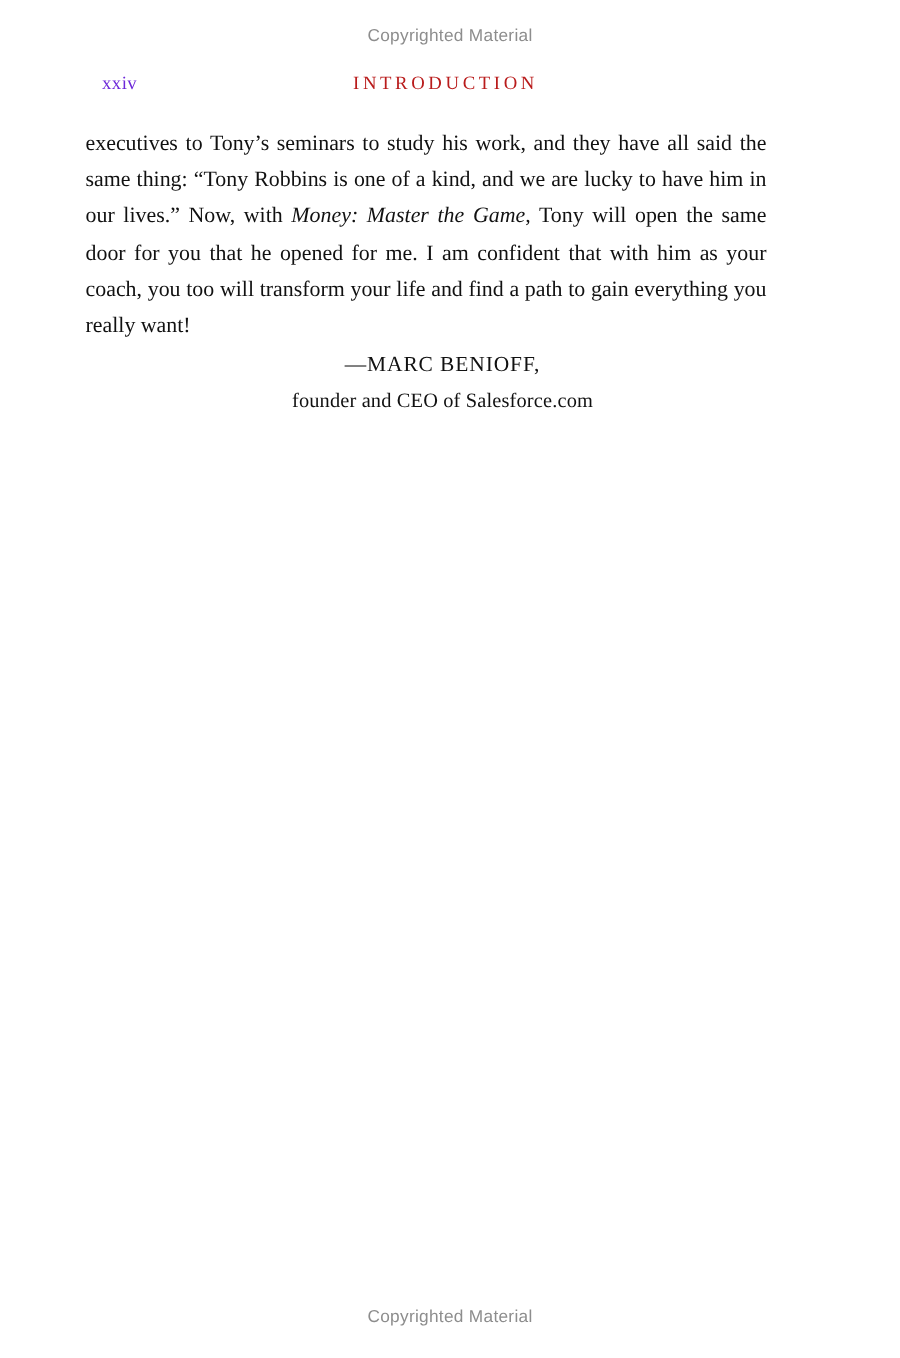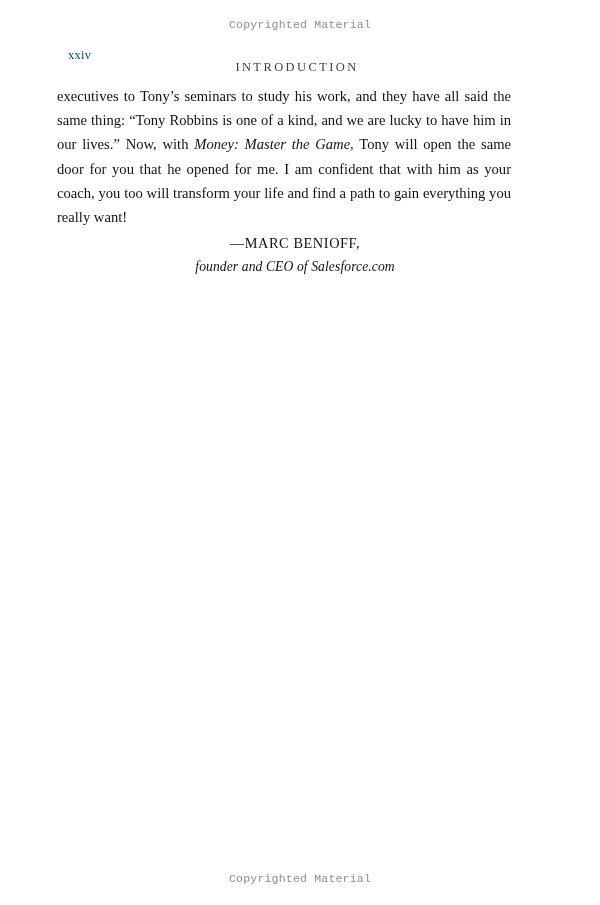--- a/index.html
+++ b/index.html
@@ -17,21 +17,21 @@
   }
   .page {
     position: absolute;
     inset: 0;
   }
   .watermark {
     position: absolute;
     left: 0;
     right: 0;
     text-align: center;
-    font-family: Liberation Mono, monospace;
+    font-family: Liberation Sans, sans-serif;
     font-size: 11.5px;
     color: #8d8d8d;
     letter-spacing: 0.2px;
   }
   .watermark-top { top: 18px; }
   .watermark-bottom { top: 872px; }
 
   .running-head {
     position: absolute;
     top: 48px;
@@ -39,31 +39,31 @@
     right: 68px;
     height: 18px;
   }
   .folio {
     position: absolute;
     left: 0;
     top: 0;
     font-size: 12.5px;
     font-family: "Liberation Serif", serif;
     letter-spacing: 0.3px;
-    color: #0c4a6e;
+    color: #6d28d9;
   }
   .head-title {
     position: absolute;
     left: 0;
     right: 0;
-    top: 12px;
+    top: 0;
     text-align: center;
     font-size: 12.5px;
     letter-spacing: 2.4px;
-    color: #404040;
+    color: #b91c1c;
     
     transform: translateX(-3px);
   }
 
   .body-text {
     position: absolute;
     top: 84px;
     left: 57px;
     width: 454px;
     font-size: 14.6px;
@@ -86,21 +86,20 @@
     color: #111111;
   }
   .attribution .who {
     font-size: 14.3px;
     line-height: 23px;
     letter-spacing: 0.6px;
   }
   .attribution .role {
     font-size: 13.6px;
     line-height: 23px;
-    font-style: italic;
     letter-spacing: 0.1px;
   }
 </style>
 </head>
 <body>
 
 <div class="page">
 
   <div class="watermark watermark-top">Copyrighted Material</div>
 

